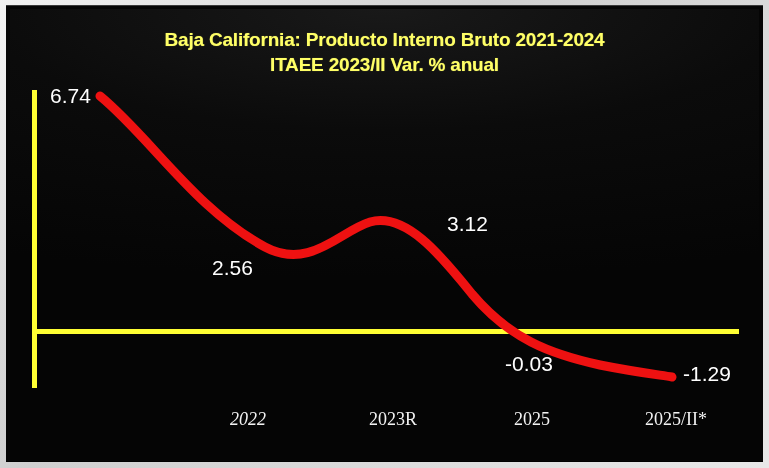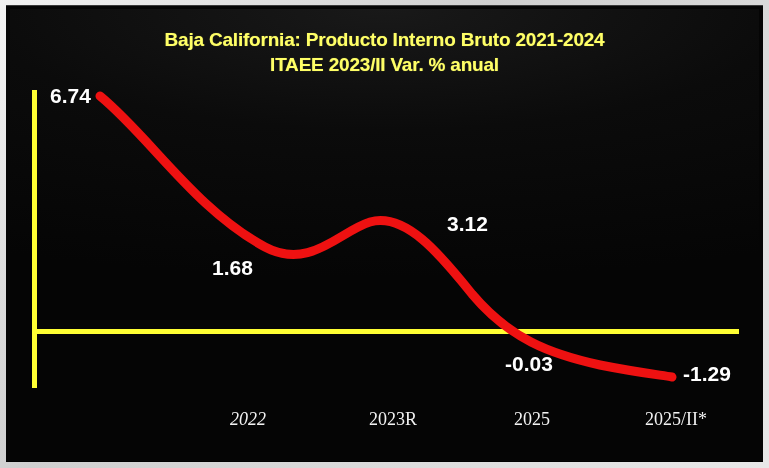--- a/index.html
+++ b/index.html
@@ -75,21 +75,21 @@
   
   .series-svg {
     position: absolute;
     left: 0; top: 0;
     width: 749px; height: 449px;
   }
   
   .dlabel {
     position: absolute;
     color: #ffffff;
-    font-weight: bold;
+    font-weight: normal;
     font-size: 21px;
     line-height: 21px;
     white-space: nowrap;
     font-family: "Liberation Sans", sans-serif;
     text-align: right;
   }
   .dlabel-0 { left: 40px;  top: 76px;  }
   .dlabel-1 { left: 202px; top: 248px; }
   .dlabel-2 { left: 395px; top: 204px; margin-left: 42px; }
   .dlabel-3 { left: 495px; top: 344px; }
@@ -126,21 +126,21 @@
     <svg class="series-svg" viewBox="0 0 749 449" preserveAspectRatio="none">
       <path d="M 90,87
                C 140,128 185,200 255,238
                C 300,262 330,222 360,213
                C 395,203 430,245 462,285
                C 500,330 540,345 590,356
                C 625,363 650,366 662,368" fill="none" stroke="#ee1111" stroke-width="9" stroke-linecap="round" stroke-linejoin="round"></path>
     </svg>
 
     <div class="dlabel dlabel-0">6.74</div>
-    <div class="dlabel dlabel-1">1.68</div>
+    <div class="dlabel dlabel-1">2.56</div>
     <div class="dlabel dlabel-2">3.12</div>
     <div class="dlabel dlabel-3">-0.03</div>
     <div class="dlabel dlabel-4">-1.29</div>
 
     <div class="xtick" style="left:96px;margin-top:48px;">2021</div>
     <div class="xtick" style="left:238px;font-style:italic;">2022</div>
     <div class="xtick" style="left:383px;">2023R</div>
     <div class="xtick" style="left:522px;">2025</div>
     <div class="xtick" style="left:666px;">2025/II*</div>
 

